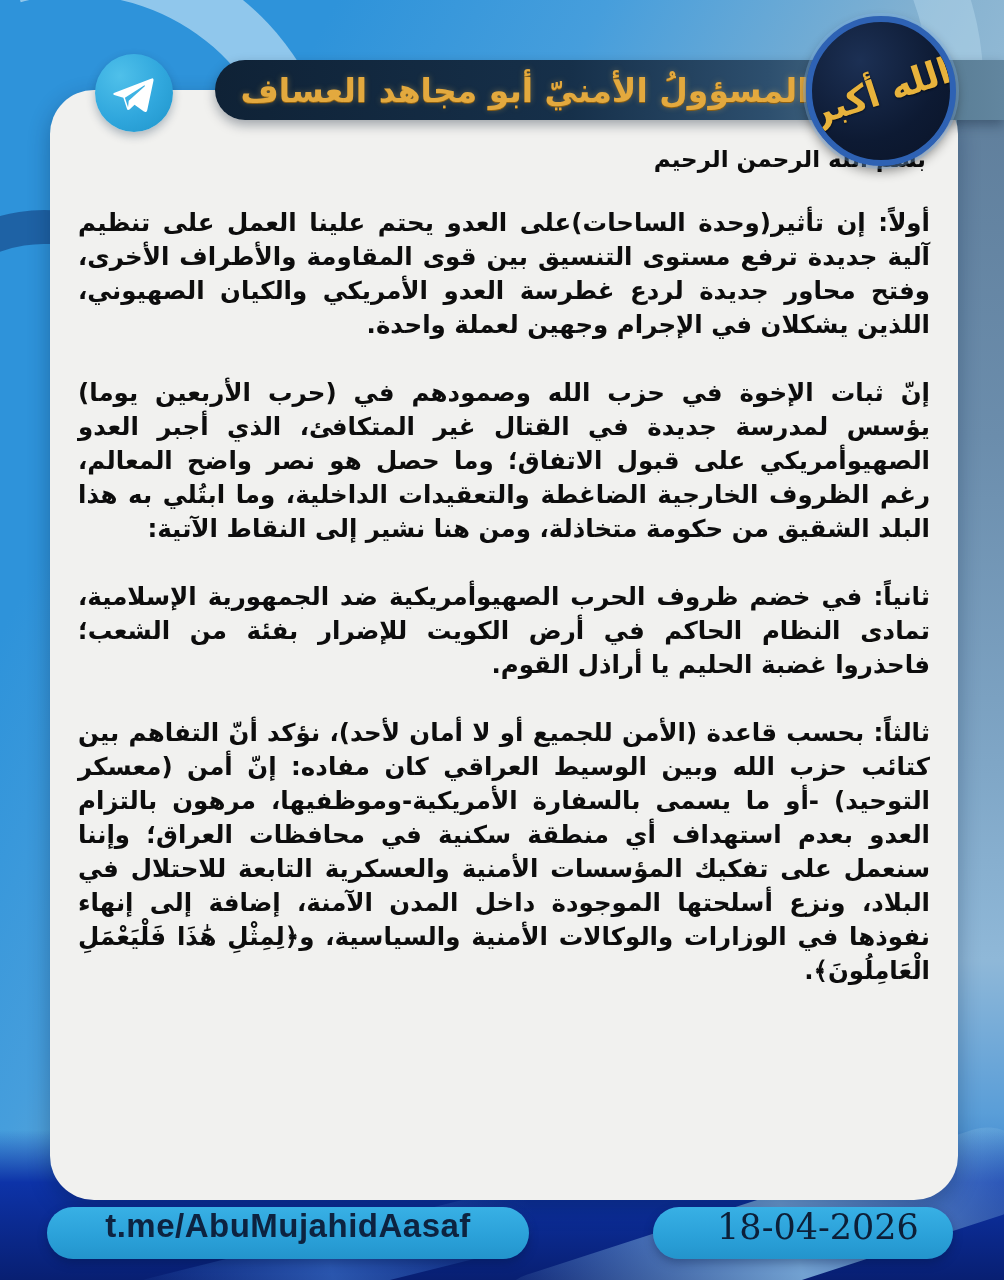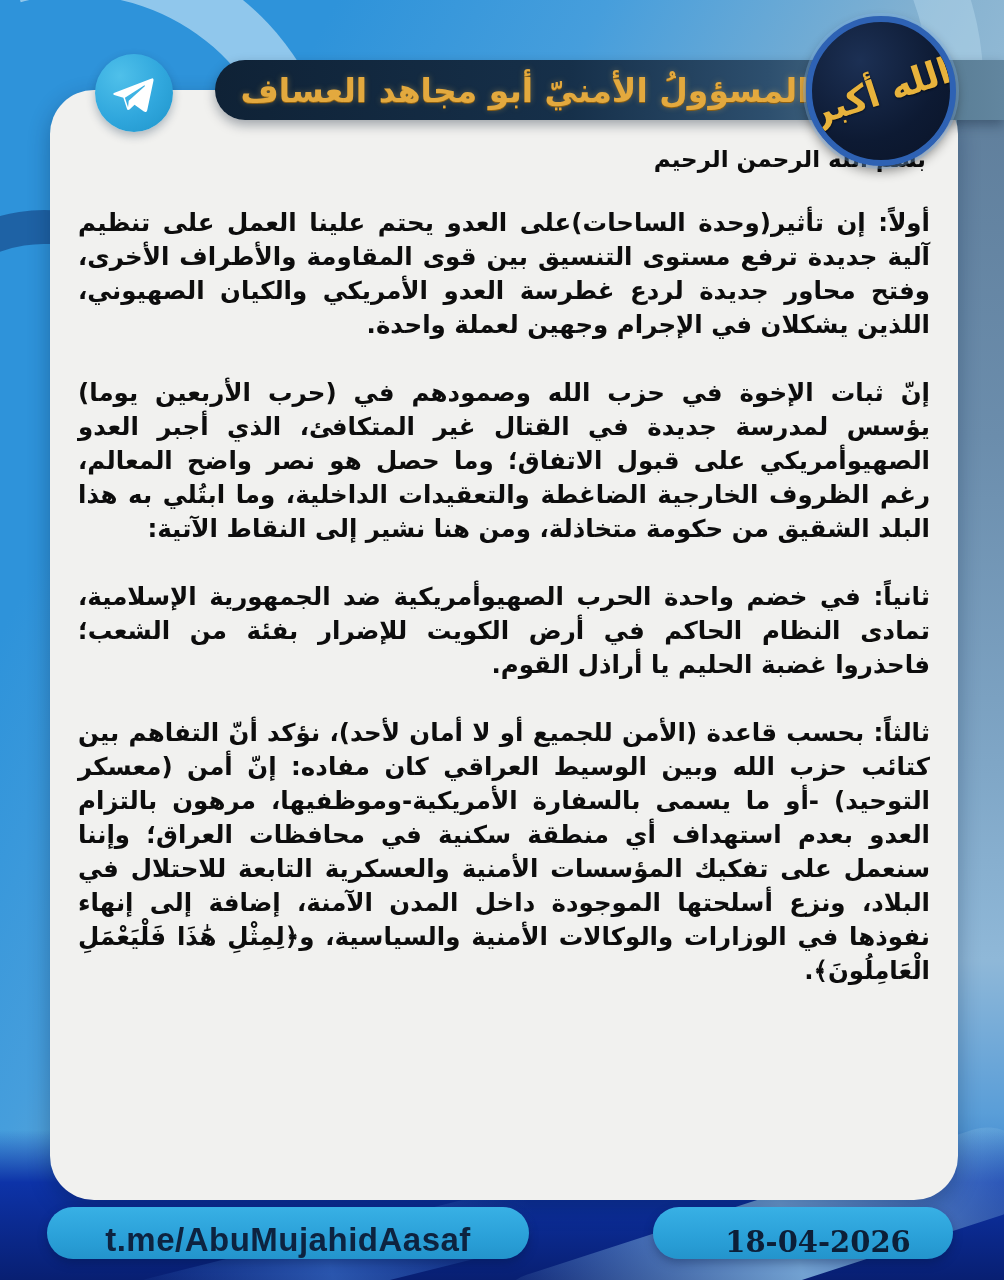--- a/index.html
+++ b/index.html
@@ -94,30 +94,30 @@
   .emblem-text{
     font-size:36px;font-weight:bold;color:#e8b33c;white-space:nowrap;
     transform:rotate(-18deg);
     text-shadow:0 1px 2px rgba(0,0,0,.6);
   }
   
   .pill{
     position:absolute;z-index:3;height:52px;border-radius:27px;
     background:linear-gradient(180deg,#38b0e5 0%,#2aa0d8 60%,#2394cc 100%);
     box-shadow:0 4px 10px rgba(4,20,60,.35);
-    display:flex;align-items:flex-end;justify-content:center;
+    display:flex;align-items:flex-start;justify-content:center;
   }
   .link-pill{left:47px;top:1207px;width:482px;}
   .link-pill span{
     font-family:"Liberation Sans",sans-serif;font-weight:bold;font-size:33px;
     color:#0d2340;letter-spacing:.5px;
   }
   .date-pill{left:653px;top:1207px;width:300px;}
   .date-pill span{
-    font-family:"DejaVu Serif",serif;font-weight:bold;font-size:29px;color:#0c1f38;margin-left:30px;
+    font-family:"DejaVu Serif",serif;font-weight:normal;font-size:35px;color:#0c1f38;margin-left:30px;
   }
 </style>
 </head>
 <body>
 
 <div class="canvas">
 
   <div class="bg">
     <div class="swirl s1"></div>
     <div class="swirl s2"></div>
@@ -126,21 +126,21 @@
   <div class="right-strip"></div>
   <div class="bg-bottom"></div>
   <div class="streak b1"></div>
   <div class="streak b2"></div>
 
   <div class="card">
     <div class="card-inner">
       <div class="bismillah">بسم الله الرحمن الرحيم</div>
       <p class="para">أولاً: إن تأثير(وحدة الساحات)على العدو يحتم علينا العمل على تنظيم آلية جديدة ترفع مستوى التنسيق بين قوى المقاومة والأطراف الأخرى، وفتح محاور جديدة لردع غطرسة العدو الأمريكي والكيان الصهيوني، اللذين يشكلان في الإجرام وجهين لعملة واحدة.</p>
       <p class="para">إنّ ثبات الإخوة في حزب الله وصمودهم في (حرب الأربعين يوما) يؤسس لمدرسة جديدة في القتال غير المتكافئ، الذي أجبر العدو الصهيوأمريكي على قبول الاتفاق؛ وما حصل هو نصر واضح المعالم، رغم الظروف الخارجية الضاغطة والتعقيدات الداخلية، وما ابتُلي به هذا البلد الشقيق من حكومة متخاذلة، ومن هنا نشير إلى النقاط الآتية:</p>
-      <p class="para">ثانياً: في خضم واحدة الحرب الصهيوأمريكية ضد الجمهورية الإسلامية، تمادى النظام الحاكم في أرض الكويت للإضرار بفئة من الشعب؛ فاحذروا غضبة الحليم يا أراذل القوم.</p>
+      <p class="para">ثانياً: في خضم ظروف الحرب الصهيوأمريكية ضد الجمهورية الإسلامية، تمادى النظام الحاكم في أرض الكويت للإضرار بفئة من الشعب؛ فاحذروا غضبة الحليم يا أراذل القوم.</p>
       <p class="para">ثالثاً: بحسب قاعدة (الأمن للجميع أو لا أمان لأحد)، نؤكد أنّ التفاهم بين كتائب حزب الله وبين الوسيط العراقي كان مفاده: إنّ أمن (معسكر التوحيد) -أو ما يسمى بالسفارة الأمريكية-وموظفيها، مرهون بالتزام العدو بعدم استهداف أي منطقة سكنية في محافظات العراق؛ وإننا سنعمل على تفكيك المؤسسات الأمنية والعسكرية التابعة للاحتلال في البلاد، ونزع أسلحتها الموجودة داخل المدن الآمنة، إضافة إلى إنهاء نفوذها في الوزارات والوكالات الأمنية والسياسية، و﴿لِمِثْلِ هَٰذَا فَلْيَعْمَلِ الْعَامِلُونَ﴾.</p>
     </div>
   </div>
 
   <div class="header-banner">
     <span class="header-title">المسؤولُ الأمنيّ أبو مجاهد العساف</span>
   </div>
 
   <div class="tg-circle">
     <svg viewBox="0 0 24 24">

